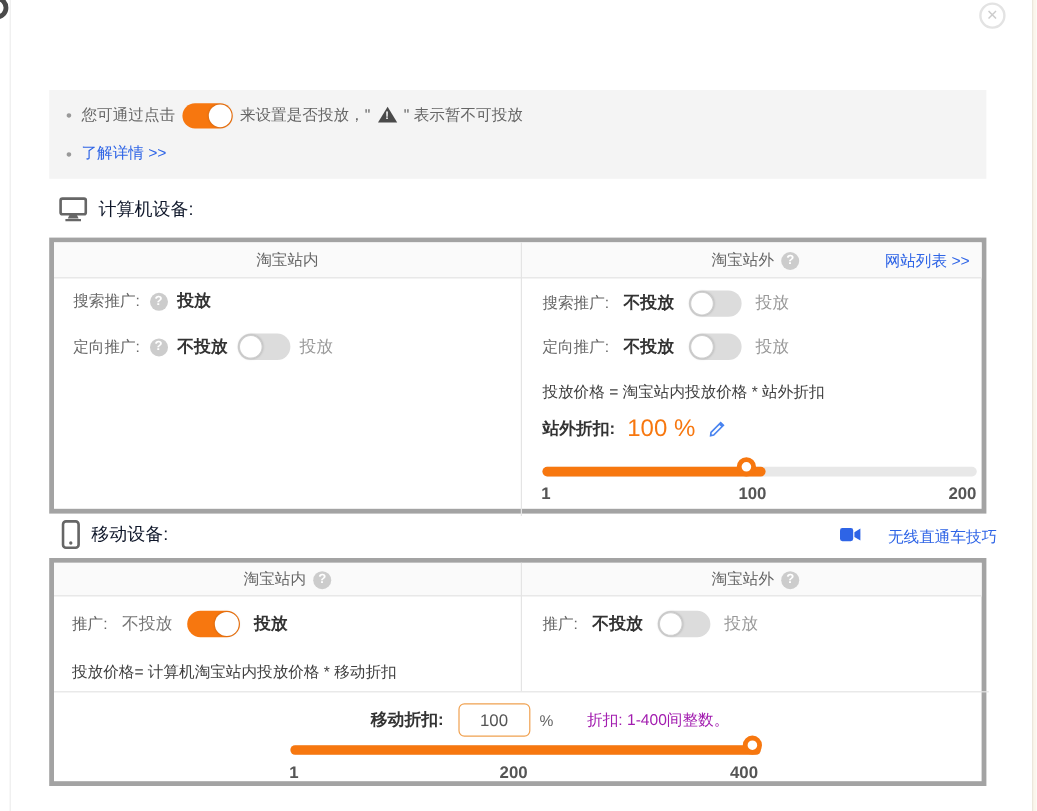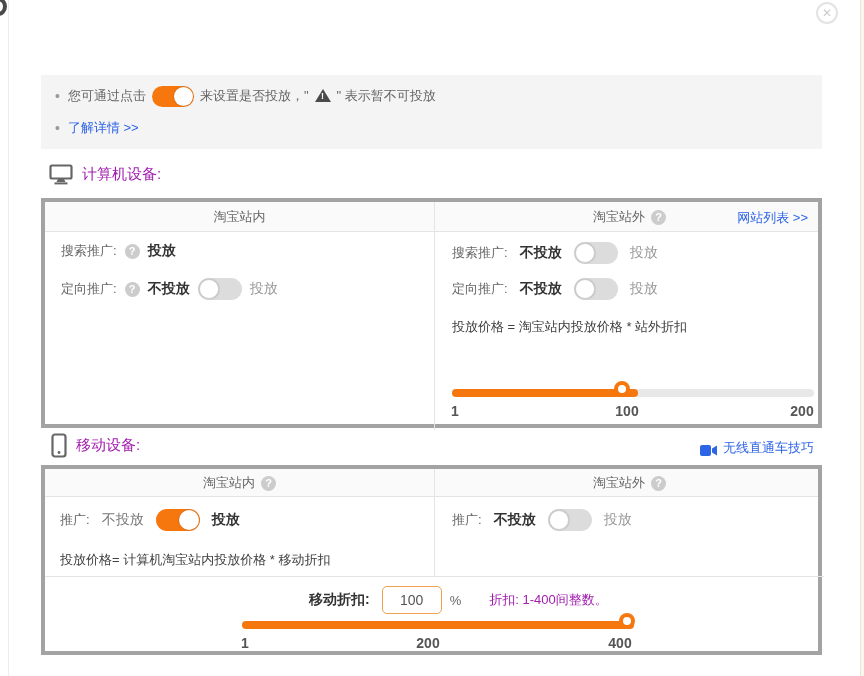--- a/index.html
+++ b/index.html
@@ -29,21 +29,21 @@
   .toggle.off .knob { left:1px; border:1px solid #cfcfcf; }
   .toggle-sm { width:42px; height:21px; }
   .toggle-sm .knob { width:19px; height:19px; }
 
   .warn-wrap { position:relative; display:inline-block; width:16px; height:14px; }
   .warn-tri { position:absolute; left:0; bottom:1px; width:0; height:0; border-left:8px solid transparent; border-right:8px solid transparent; border-bottom:13px solid #4a4a4a; }
   .warn-excl { position:absolute; left:0; bottom:1px; width:16px; text-align:center; color:#fff; font-size:9px; font-weight:bold; line-height:11px; }
 
   a.link { color:#2e64e6; text-decoration:none; cursor:pointer; }
 
-  .sec-title { display:flex; align-items:center; gap:9px; font-size:15px; color:#a21caf; }
+  .sec-title { display:flex; align-items:center; gap:9px; font-size:15px; color:#0f172a; }
 
   .tbl { background:#fff; border:4px solid #a3a3a3; }
   .tbl-head { position:absolute; left:0; top:0; width:100%; height:30px; background:#fafafa; border-bottom:1px solid #e4e4e4; }
   .head-cell { position:absolute; top:0; height:30px; display:flex; align-items:center; justify-content:center; gap:6px; font-size:13px; color:#666; }
   .v-div { position:absolute; width:1px; background:#e4e4e4; }
 
   .cell-row { position:absolute; display:flex; align-items:center; gap:12px; font-size:13px; color:#666; white-space:nowrap; }
   .state-strong { font-size:14px; font-weight:bold; color:#333; }
   .state-dim    { font-size:14px; color:#999; }
   .state-plain  { font-size:14px; color:#777; }
@@ -153,38 +153,45 @@
       <span>定向推广:</span>
       <span class="state-strong">不投放</span>
       <span class="toggle off">
           <span class="knob"></span>
         </span>
       <span class="state-dim">投放</span>
     </div>
 
     <div class="formula" style="left:407px; top:116px;">投放价格 = 淘宝站内投放价格 * 站外折扣</div>
 
+    <div class="cell-row" style="left:407px; top:144px; gap:0;">
+      <span class="disc-label">站外折扣:</span>
+      <span class="disc-value">100 %</span>
+      <svg width="17" height="17" viewBox="0 0 16 16" style="cursor:pointer;">
+        <path d="M3 13.2 L5.4 12.7 L13 5.1 L10.9 3 L3.3 10.6 Z M10 4 L12 6" fill="none" stroke="#4a84f0" stroke-width="1.3"></path>
+      </svg>
+    </div>
 
     <div class="slider-track" style="left:407px; top:187px; width:362px;">
       <div class="slider-fill" style="width:186px;"></div>
     </div>
     <div class="slider-handle" style="left:569px; top:179px;"></div>
     <span class="slider-lab" style="left:410px; top:201px;">1</span>
     <span class="slider-lab" style="left:582px; top:201px;">100</span>
     <span class="slider-lab" style="left:757px; top:201px;">200</span>
   </div>
 
   <div class="abs sec-title" style="left:51px; top:433px;">
     <svg width="16" height="25" viewBox="0 0 16 25">
       <rect x="1.5" y="1.5" width="13" height="22" rx="2.5" fill="none" stroke="#666" stroke-width="2.2"></rect>
       <circle cx="8" cy="19.5" r="1.4" fill="#666"></circle>
     </svg>
     <span>移动设备:</span>
   </div>
-  <div class="abs" style="left:700px; top:439px; display:flex; align-items:flex-end; gap:5px;">
+  <div class="abs" style="left:700px; top:439px; display:flex; align-items:flex-start; gap:22px;">
     <svg width="18" height="13" viewBox="0 0 18 13">
       <rect x="0" y="1" width="11" height="11" rx="2" fill="#2e64e6"></rect>
       <path d="M12 4.5 L17 1.5 L17 11.5 L12 8.5 Z" fill="#2e64e6"></path>
     </svg>
     <a class="link" style="font-size:13px;">无线直通车技巧</a>
   </div>
 
   <div class="abs tbl" style="left:41px; top:465px; width:781px; height:190px;">
     <div class="tbl-head" style="height:28px;">
       <div class="head-cell" style="left:0; width:389px; height:28px;">

